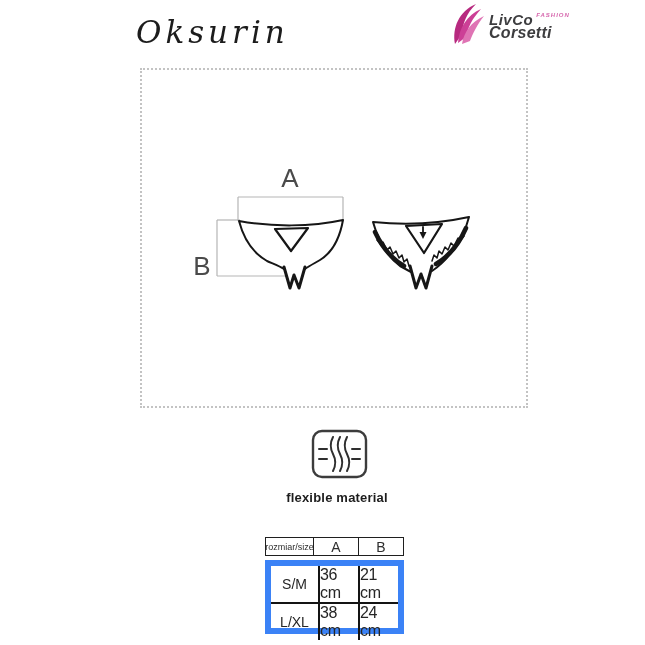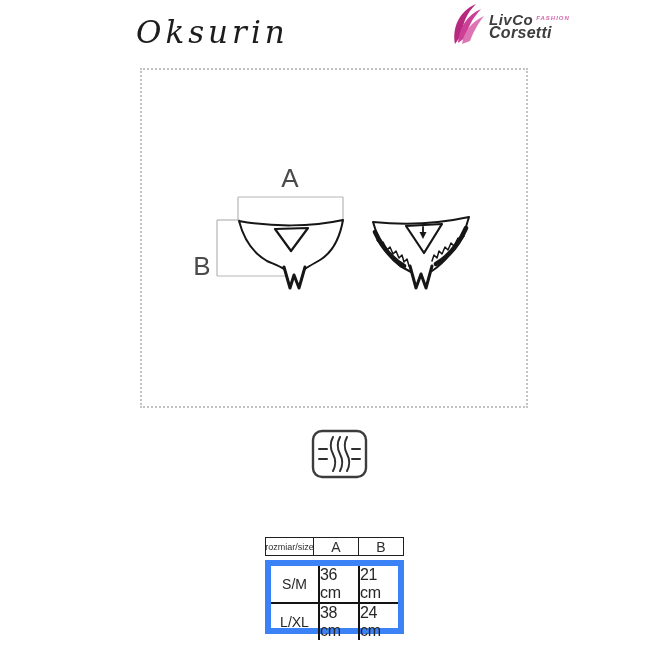--- a/index.html
+++ b/index.html
@@ -9,21 +9,21 @@
   
   .title {
     position:absolute; left:136px; top:14px;
     font-family:"DejaVu Serif", serif; font-style:italic;
     font-size:31px; color:#1c1c1c; letter-spacing:4px;
   }
 
   
   .logo { position:absolute; left:450px; top:2px; display:flex; align-items:center; }
   .logo-text { display:flex; flex-direction:column; line-height:1; margin-left:1px; }
-  .logo-row1 { display:flex; align-items:center; }
+  .logo-row1 { display:flex; align-items:flex-start; }
   .logo-livco {
     font-style:italic; font-weight:bold; font-size:15px; color:#3d3d3f; letter-spacing:0.5px;
   }
   .logo-fashion {
     font-style:italic; font-weight:bold; font-size:6px; color:#d667ad;
     letter-spacing:1px; margin-left:3px; margin-bottom:3px;
   }
   .logo-corsetti {
     font-style:italic; font-weight:bold; font-size:16px; color:#3d3d3f;
     margin-top:-2px; letter-spacing:0.3px;
@@ -136,20 +136,21 @@
       <path d="M29,8 q-4.5,8.5 0,17 q4.5,8.5 0,17"></path>
       <path d="M36,8 q-4.5,8.5 0,17 q4.5,8.5 0,17"></path>
       <path d="M8,20 h8"></path>
       <path d="M8,30 h8"></path>
       <path d="M41,20 h8"></path>
       <path d="M41,30 h8"></path>
     </g>
   </svg>
 
   <div class="material-caption">
+    <div>flexible material</div>
   </div>
 
   <div class="size-table-header">
     <div class="cell hdr-size">rozmiar/size</div>
     <div class="cell hdr-a">A</div>
     <div class="cell hdr-b">B</div>
   </div>
 
   <div class="size-table-body">
     <div class="row">

